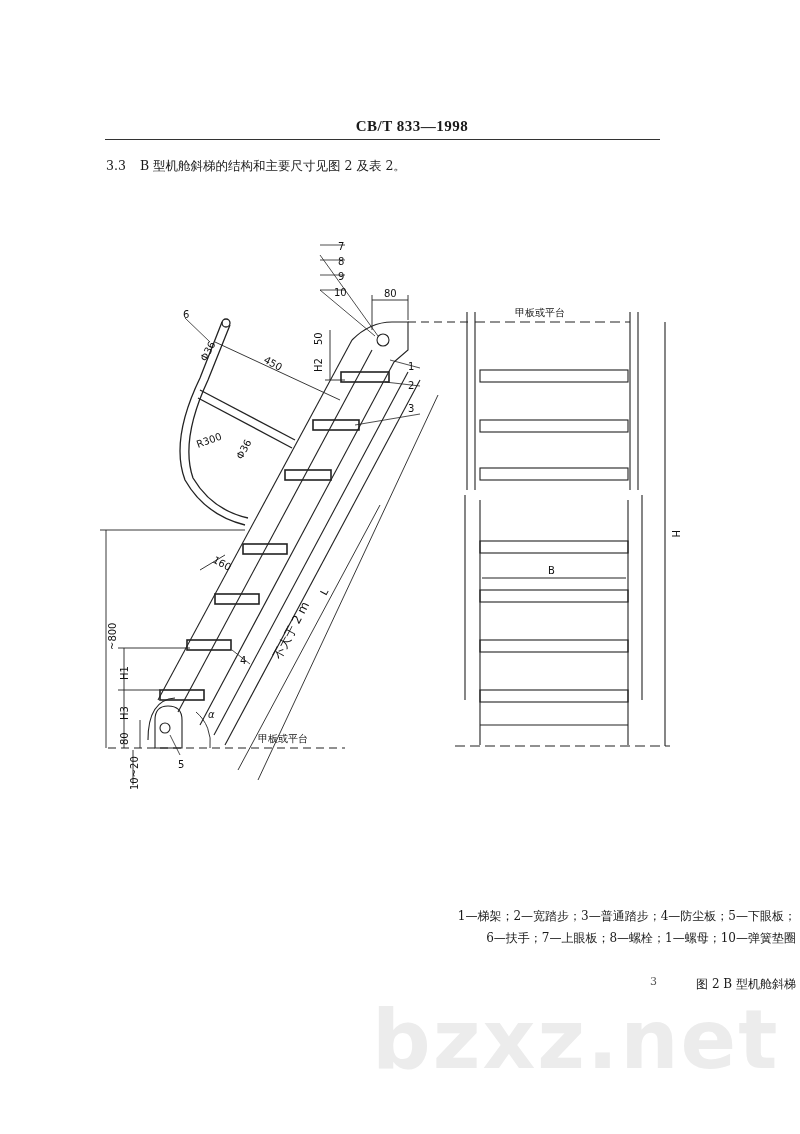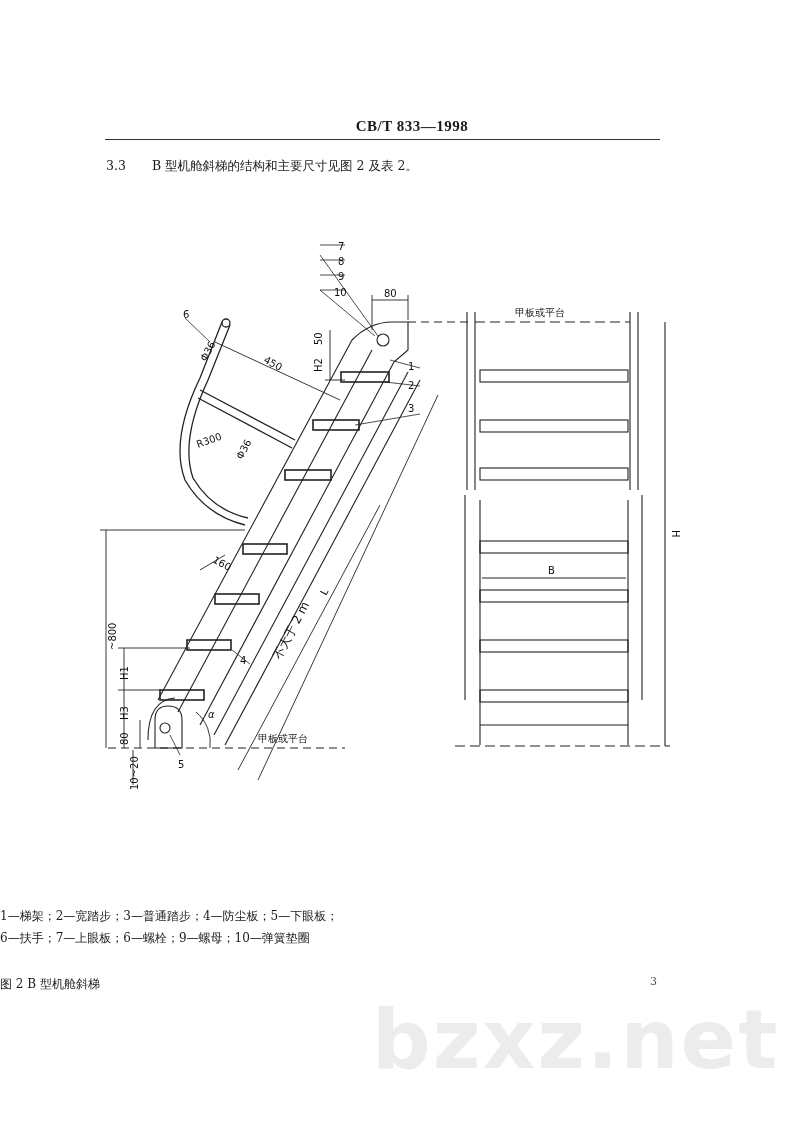--- a/index.html
+++ b/index.html
@@ -2,23 +2,23 @@
 <html><head>
 <meta charset="utf-8">
 <style>
   html, body { margin: 0; padding: 0; background: #ffffff; }
   body { width: 800px; height: 1134px; position: relative; overflow: hidden;
          font-family: "DejaVu Serif", "Liberation Serif", serif; color: #1a1a1a; }
   .page-header { position: absolute; left: 12px; width: 800px; top: 118px; text-align: center;
                  font-family: "Liberation Serif", serif; font-size: 15px; font-weight: bold; letter-spacing: 0.5px; }
   .header-rule { position: absolute; left: 105px; width: 555px; top: 139px; height: 0; border-top: 1.4px solid #333; }
   .section-line { position: absolute; left: 106px; top: 158px; font-size: 12.5px; white-space: nowrap; }
-  .section-line .num { margin-right: 22px; }
+  .section-line .num { margin-right: 10px; }
   .drawing { position: absolute; left: 0; top: 0; }
-  .caption { position: absolute; left: 0; width: 796px; text-align: left; font-size: 12px; line-height: 22px; }
+  .caption { position: absolute; left: 0; width: 796px; text-align: right; font-size: 12px; line-height: 22px; }
   .cap1 { top: 905px; } .cap2 { top: 927px; } .cap3 { top: 949px; margin-top: 24px; }
   .page-num { position: absolute; left: 650px; top: 975px; font-size: 11px; color: #555; }
   .watermark { position: absolute; left: 372px; top: 992px; font-family: "DejaVu Sans", sans-serif;
                font-weight: bold; font-size: 82px; color: #ececec; letter-spacing: 2px; }
   svg text { font-family: "DejaVu Sans", sans-serif; fill: #111; }
 </style>
 </head>
 <body>
 
 <div class="page-header">CB/T  833—1998</div>
@@ -163,17 +163,17 @@
     <text transform="translate(326,596) rotate(-62)">L</text>
     <text transform="translate(280,660) rotate(-62)" font-size="12">不大于 2 m</text>
     <text x="258" y="742">甲板或平台</text>
     <text x="515" y="316">甲板或平台</text>
     <text x="548" y="574">B</text>
     <text transform="translate(672,530) rotate(90)">H</text>
   </g>
 </svg>
 
 <div class="caption cap1">1—梯架；2—宽踏步；3—普通踏步；4—防尘板；5—下眼板；</div>
-<div class="caption cap2">6—扶手；7—上眼板；6—螺栓；9—螺母；10—弹簧垫圈</div>
+<div class="caption cap2">6—扶手；7—上眼板；8—螺栓；1—螺母；10—弹簧垫圈</div>
 <div class="caption cap3">图 2   B 型机舱斜梯</div>
 
 <div class="page-num">3</div>
 <div class="watermark">bzxz.net</div>
 
 </body></html>

